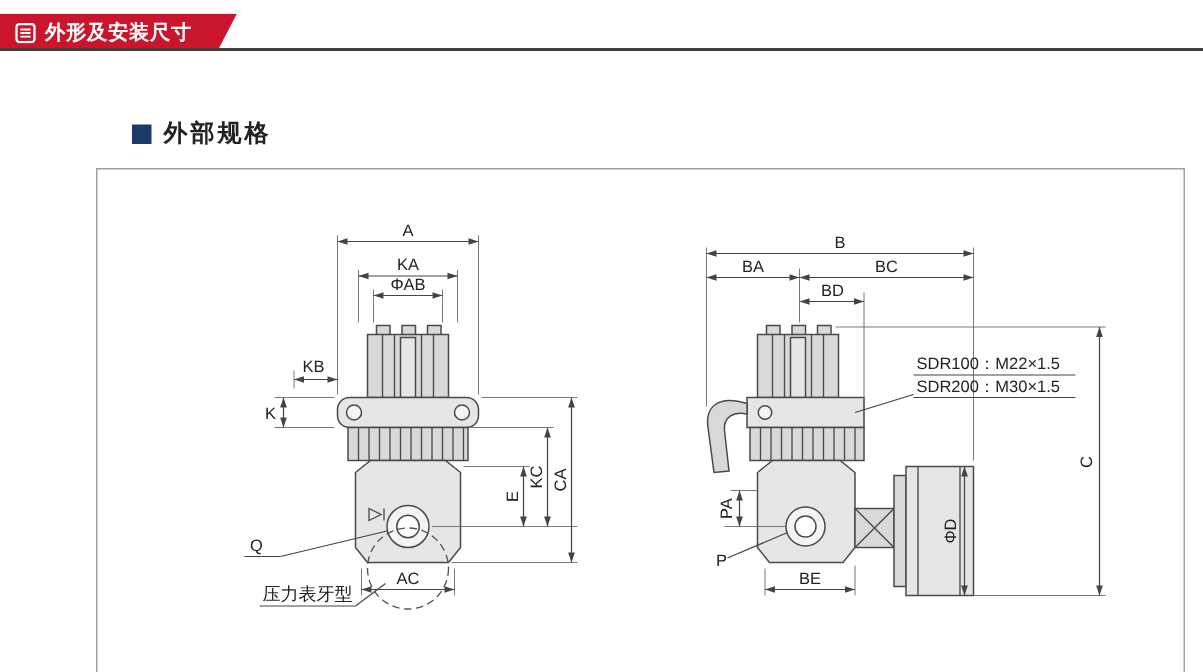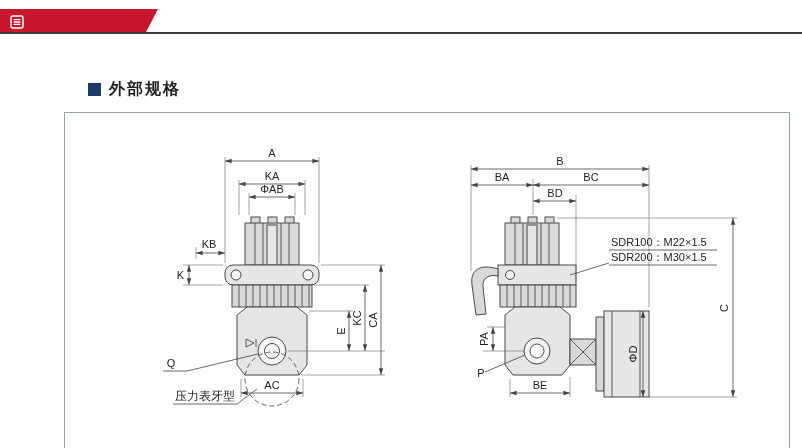--- a/index.html
+++ b/index.html
@@ -47,20 +47,21 @@
 
   <div class="banner">
     <span class="banner-icon">
       <svg width="14" height="14" viewBox="0 0 14 14">
         <rect x="1" y="1" width="12" height="12" rx="2" fill="none" stroke="#fff" stroke-width="1.5"></rect>
         <line x1="3.6" y1="4.6" x2="10.4" y2="4.6" stroke="#fff" stroke-width="1.3"></line>
         <line x1="3.6" y1="7" x2="10.4" y2="7" stroke="#fff" stroke-width="1.3"></line>
         <line x1="3.6" y1="9.4" x2="10.4" y2="9.4" stroke="#fff" stroke-width="1.3"></line>
       </svg>
     </span>
+    <span>外形及安装尺寸</span>
   </div>
   <div class="rule"></div>
 
   <div class="section-title">
     <span class="bullet"></span>
     <span>外部规格</span>
   </div>
 
   <div class="diagram-box">
     <svg width="724" height="338" viewBox="0 0 724 338">

